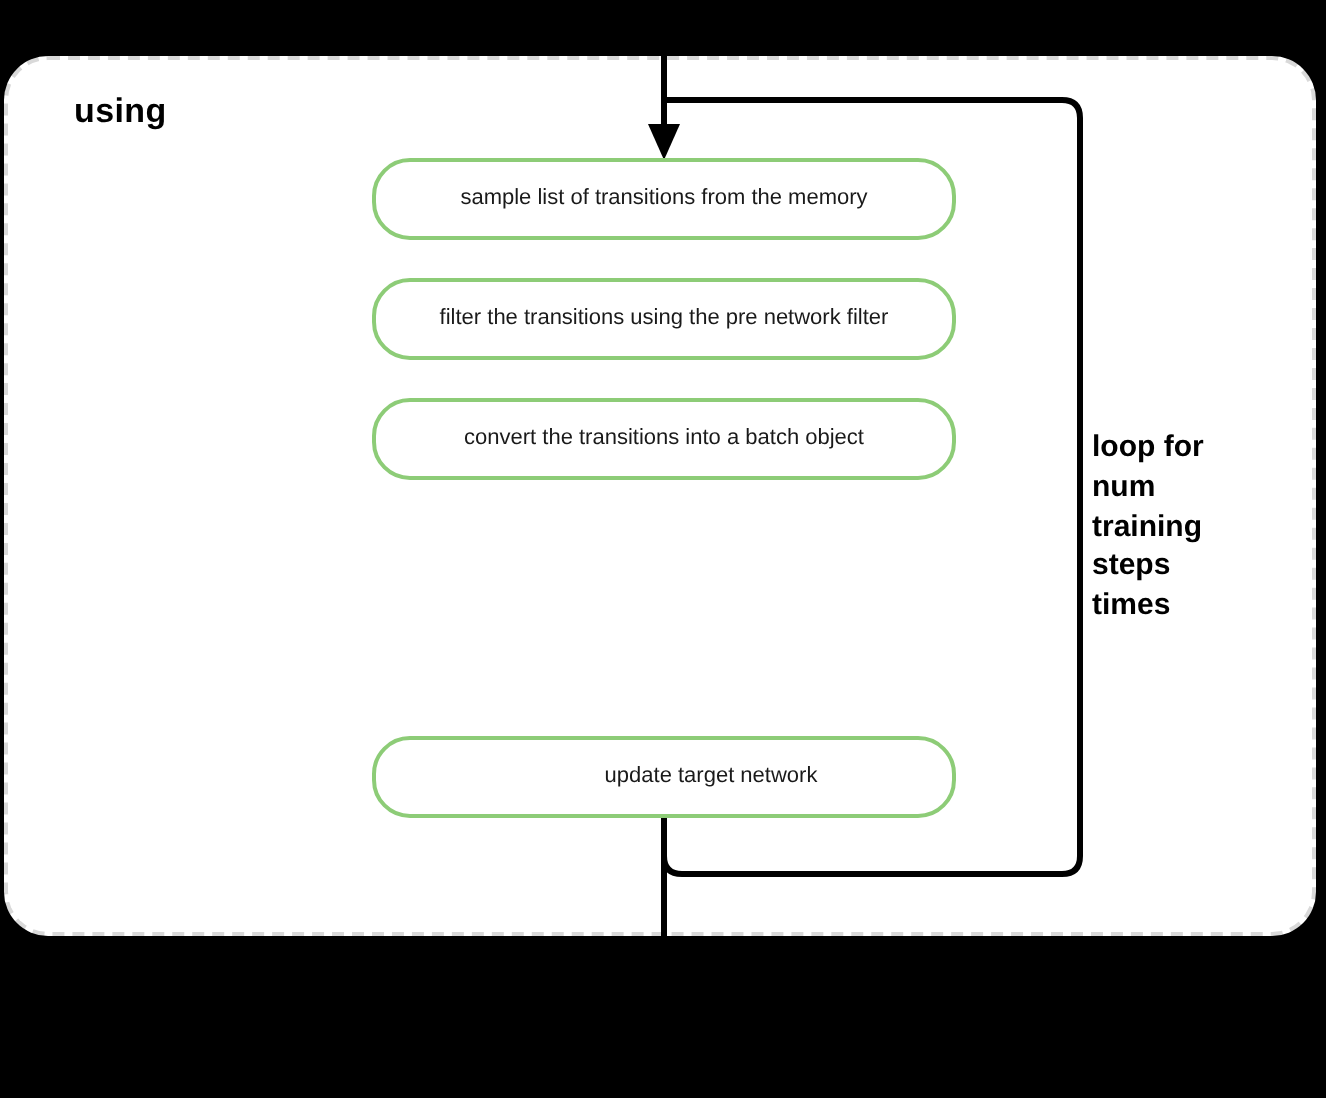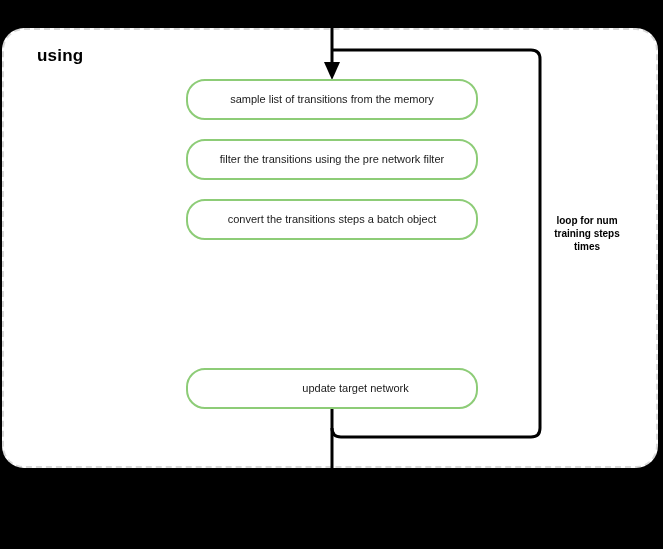--- a/index.html
+++ b/index.html
@@ -95,24 +95,24 @@
     height: 549px;
     pointer-events: none;
   }
 
   
   .loop-label {
     position: absolute;
     left: 546px;
     top: 214px;
     width: 82px;
-    font-size: 10px;
+    font-size: 15px;
     font-weight: bold;
     color: #000000;
-    text-align: center;
+    text-align: left;
     line-height: 1.32;
   }
 </style>
 </head>
 <body>
 
 <div id="canvas">
 
   <div class="outer-block"></div>
 
@@ -132,21 +132,21 @@
 
   <div class="step-box step-1">
     <span class="step-label">sample list of transitions from the memory</span>
   </div>
 
   <div class="step-box step-2">
     <span class="step-label">filter the transitions using the pre network filter</span>
   </div>
 
   <div class="step-box step-3">
-    <span class="step-label">convert the transitions steps a batch object</span>
+    <span class="step-label">convert the transitions into a batch object</span>
   </div>
 
 
   <div class="step-box step-4">
     <span class="step-label">update target network</span>
   </div>
 
   <div class="loop-label">loop for num training steps times</div>
 
 </div>

